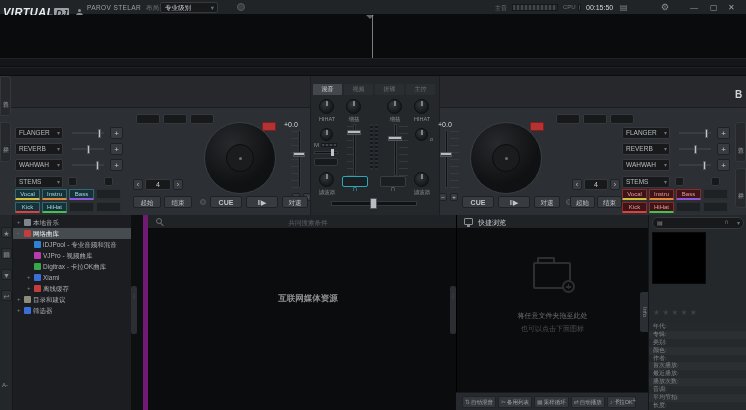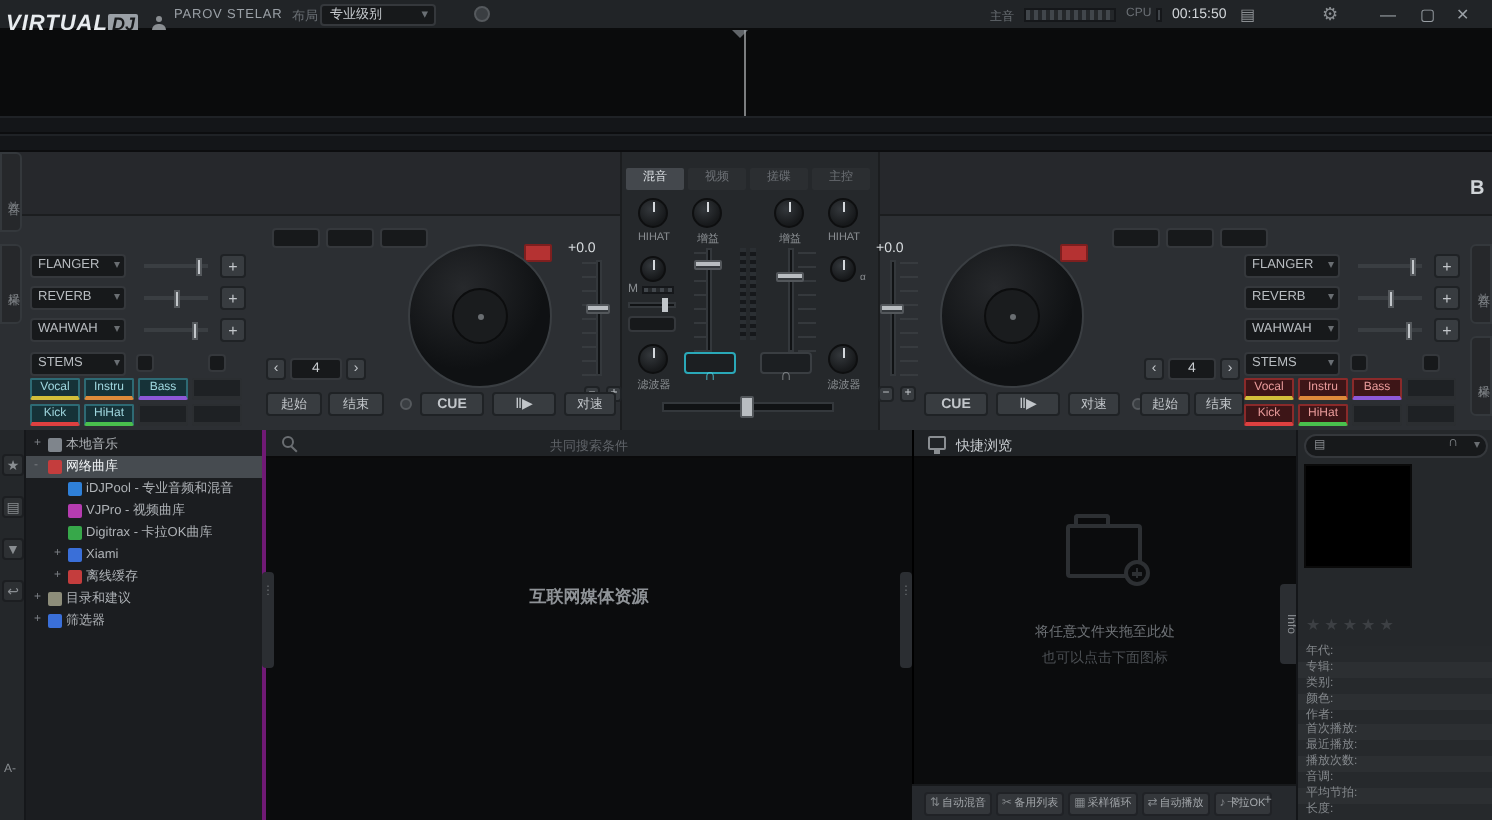--- a/index.html
+++ b/index.html
@@ -62,21 +62,21 @@
   
   .browser{position:absolute;left:0;top:215px;width:746px;height:195px;background:#0e0f10;}
   .lstrip{position:absolute;left:0;top:0;width:13px;height:195px;background:#24272a;border-right:1px solid #15171a;}
   .tool{width:11px;height:11px;margin:0 0 10px 1px;font-size:7px;line-height:11px;text-align:center;color:#8a8e92;background:#2d3033;border:1px solid #1c1e21;border-radius:2px;}
   .sidebar{position:absolute;left:13px;top:0;width:118px;height:195px;background:#1b1d20;overflow:hidden;}
   .srow{height:11px;line-height:11px;font-size:6.5px;color:#aeb2b6;white-space:nowrap;padding-left:4px;display:flex;align-items:center;gap:2px;}
   .srow.child{padding-left:14px;}
   .srow.selected{background:#464b50;color:#f0f3f5;}
   .exp{width:5px;color:#7a7e82;font-size:6px;}
   .ticon{width:7px;height:7px;border-radius:1px;flex:0 0 auto;}
-  .cpanel{position:absolute;left:131px;top:0;width:325px;height:195px;background:#0b0c0d;border-left:2px solid #701a75;text-decoration:underline;}
+  .cpanel{position:absolute;left:143px;top:0;width:325px;height:195px;background:#0b0c0d;border-left:5px solid #701a75;text-decoration:underline;}
   .phead{position:absolute;left:0;top:0;width:100%;height:14px;background:#202326;border-bottom:1px solid #0a0a0b;}
   .mag{position:absolute;width:6px;height:6px;border:1px solid #6a6e72;border-radius:50%;}
   .mag:after{content:"";position:absolute;right:-3px;bottom:-2px;width:4px;height:1px;background:#6a6e72;transform:rotate(45deg);}
   .splitter{position:absolute;width:6px;height:48px;background:#2b2e32;border-radius:2px;color:#6a6e72;font-size:6px;text-align:center;line-height:8px;padding-top:6px;}
   .rpanel{position:absolute;left:456px;top:0;width:192px;height:195px;background:#0b0c0d;border-left:1px solid #000;}
   .monicon{position:absolute;width:9px;height:7px;border:1px solid #8a8e92;border-radius:1px;}
   .monicon:after{content:"";position:absolute;left:2px;bottom:-3px;width:3px;height:2px;background:#8a8e92;}
   .bigfolder{position:absolute;width:38px;height:27px;border:2px solid #2d3033;border-radius:2px;}
   .bigfolder:before{content:"";position:absolute;left:2px;top:-7px;width:14px;height:5px;border:2px solid #2d3033;border-bottom:none;border-radius:2px 2px 0 0;}
   .fplus{position:absolute;right:-6px;bottom:-6px;width:13px;height:13px;border:2px solid #2d3033;border-radius:50%;background:#0b0c0d;}

